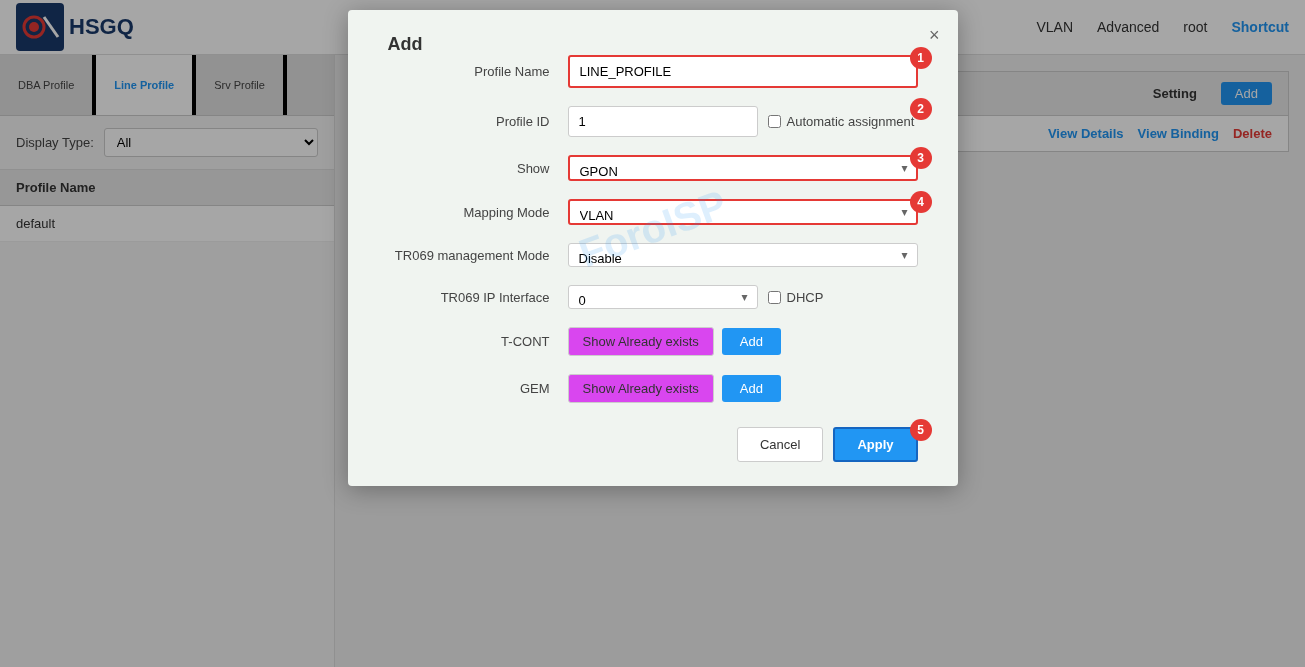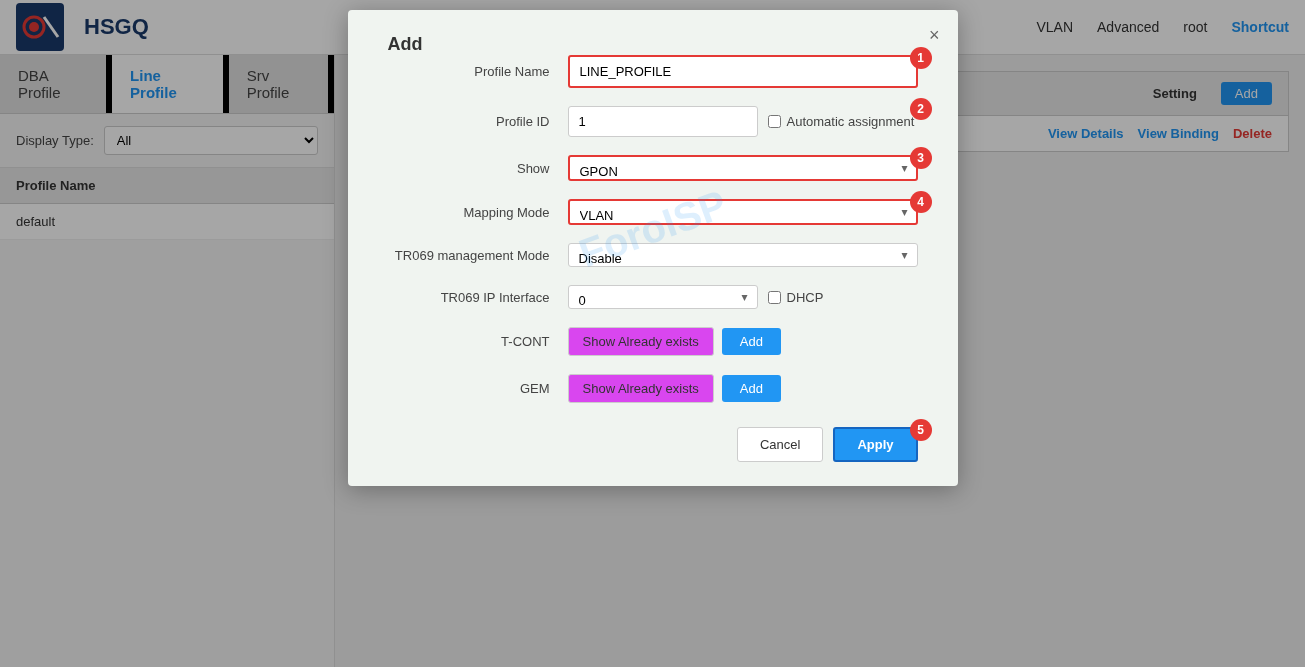--- a/index.html
+++ b/index.html
@@ -12,21 +12,21 @@
       display: flex;
       align-items: center;
       padding: 0 16px;
       border-bottom: 1px solid #ddd;
       position: relative;
       z-index: 1;
     }
     .logo {
       display: flex;
       align-items: center;
-      gap: 20px;
+      gap: 5px;
     }
     .logo-icon {
       width: 48px;
       height: 48px;
     }
     .logo-text {
       font-size: 22px;
       font-weight: bold;
       color: #1a3a6b;
     }
@@ -60,25 +60,25 @@
       padding: 0;
       flex-shrink: 0;
     }
 
     .tab-bar {
       display: flex;
       background: #e0e0e0;
       border-bottom: 1px solid #ccc;
     }
     .tab-item {
-      padding: 12px 18px;
-      cursor: pointer;
-      font-size: 15px;
+      padding: 24px 18px;
+      cursor: pointer;
+      font-size: 11px;
       color: #444;
-      border-right: 6px solid #000000;
+      border-right: 4px solid #000000;
     }
     .tab-item.active {
       background: #fff;
       color: #2196f3;
       font-weight: bold;
     }
 
     .display-type-row {
       display: flex;
       align-items: center;

